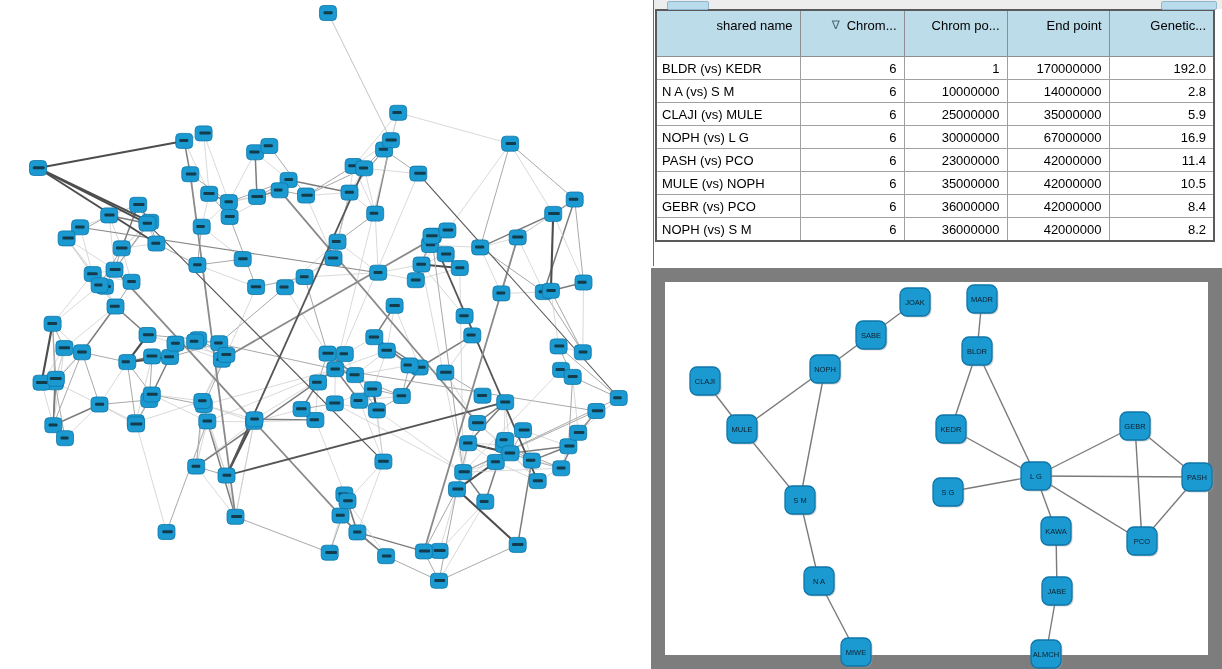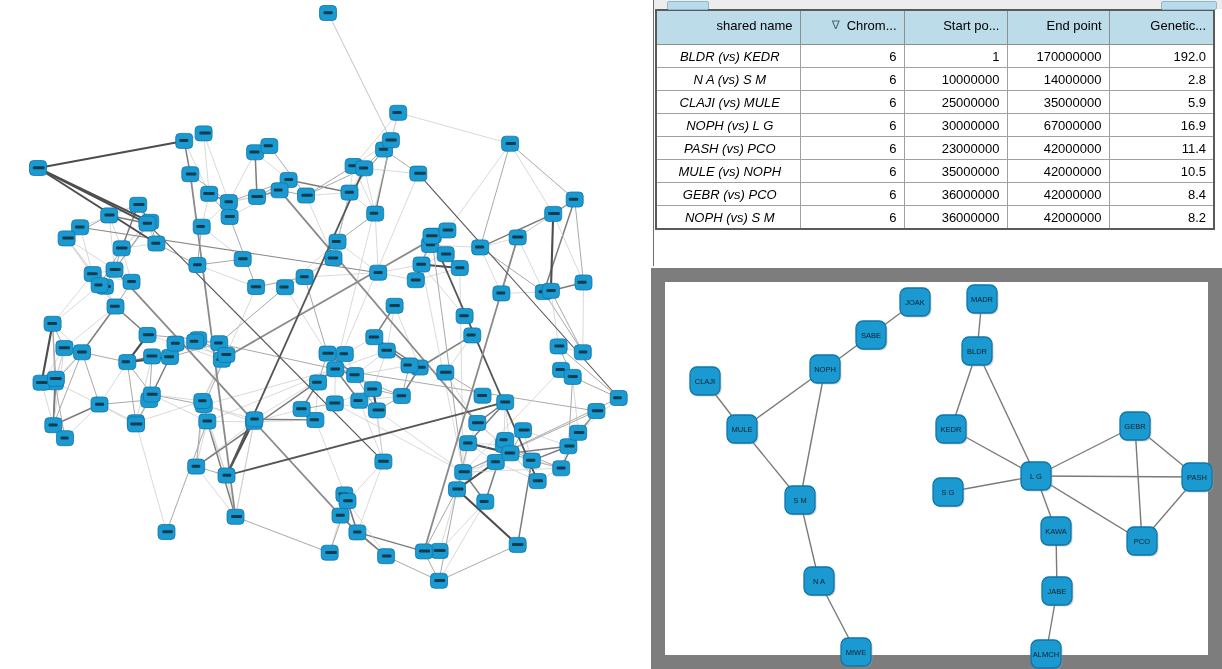--- a/index.html
+++ b/index.html
@@ -12,25 +12,25 @@
 
   
   .table-panel{position:absolute;left:653px;top:0;width:569px;height:266px;background:#ffffff;border-left:1px solid #6e6e6e;}
   .top-strip{position:relative;height:9px;background:#ededed;}
   .scroll-thumb{position:absolute;top:1px;height:7px;background:#b9dbec;border:1px solid #8fb8cf;border-radius:2px;}
   .thumb-left{left:13px;width:40px;}
   .thumb-right{right:6px;width:54px;}
   table.attr-table{border-collapse:collapse;table-layout:fixed;margin-left:1px;
                    border:2px solid #5a5a5a;font-size:13px;color:#000;}
   table.attr-table th{height:29px;background:#bcdcea;font-weight:normal;
-                      border:1px solid #8e8e8e;text-align:right;padding:0 7px 4px 0;
+                      border:1px solid #8e8e8e;text-align:right;padding:0 7px 16px 0;
                       overflow:hidden;white-space:nowrap;}
   table.attr-table td{height:22px;background:#ffffff;border:1px solid #a0a0a0;
                       padding:0 7px 0 0;text-align:right;overflow:hidden;white-space:nowrap;}
-  table.attr-table td.first{text-align:center;padding:0 2px 0 5px;font-style:italic;}
+  table.attr-table td.first{text-align:left;padding:0 2px 0 5px;}
   .funnel{display:inline-block;color:#4d6b7a;font-size:12px;margin-right:7px;transform:translateY(-1px);}
 
   
   .subnet-panel{position:absolute;left:651px;top:268px;width:571px;height:401px;
                 background:#7d7d7d;padding:14px;box-sizing:border-box;}
   .subnet-inner{width:100%;height:100%;background:#ffffff;}
   .subnet-inner svg{display:block;}
 </style>
 </head>
 <body>
@@ -1049,21 +1049,21 @@
           <col style="width: 144px;">
           <col style="width: 104px;">
           <col style="width: 103px;">
           <col style="width: 102px;">
           <col style="width: 105px;">
         </colgroup>
       <thead>
           <tr id="attr-head">
             <th><span>shared name</span></th>
             <th><span class="funnel">∇</span><span>Chrom...</span></th>
-            <th><span>Start po...</span></th>
+            <th><span>Chrom po...</span></th>
             <th><span>End point</span></th>
             <th><span>Genetic...</span></th>
           </tr>
         </thead>
       <tbody id="attr-body">
           <tr>
             <td class="first">BLDR (vs) KEDR</td>
             <td>6</td>
             <td>1</td>
             <td>170000000</td>

